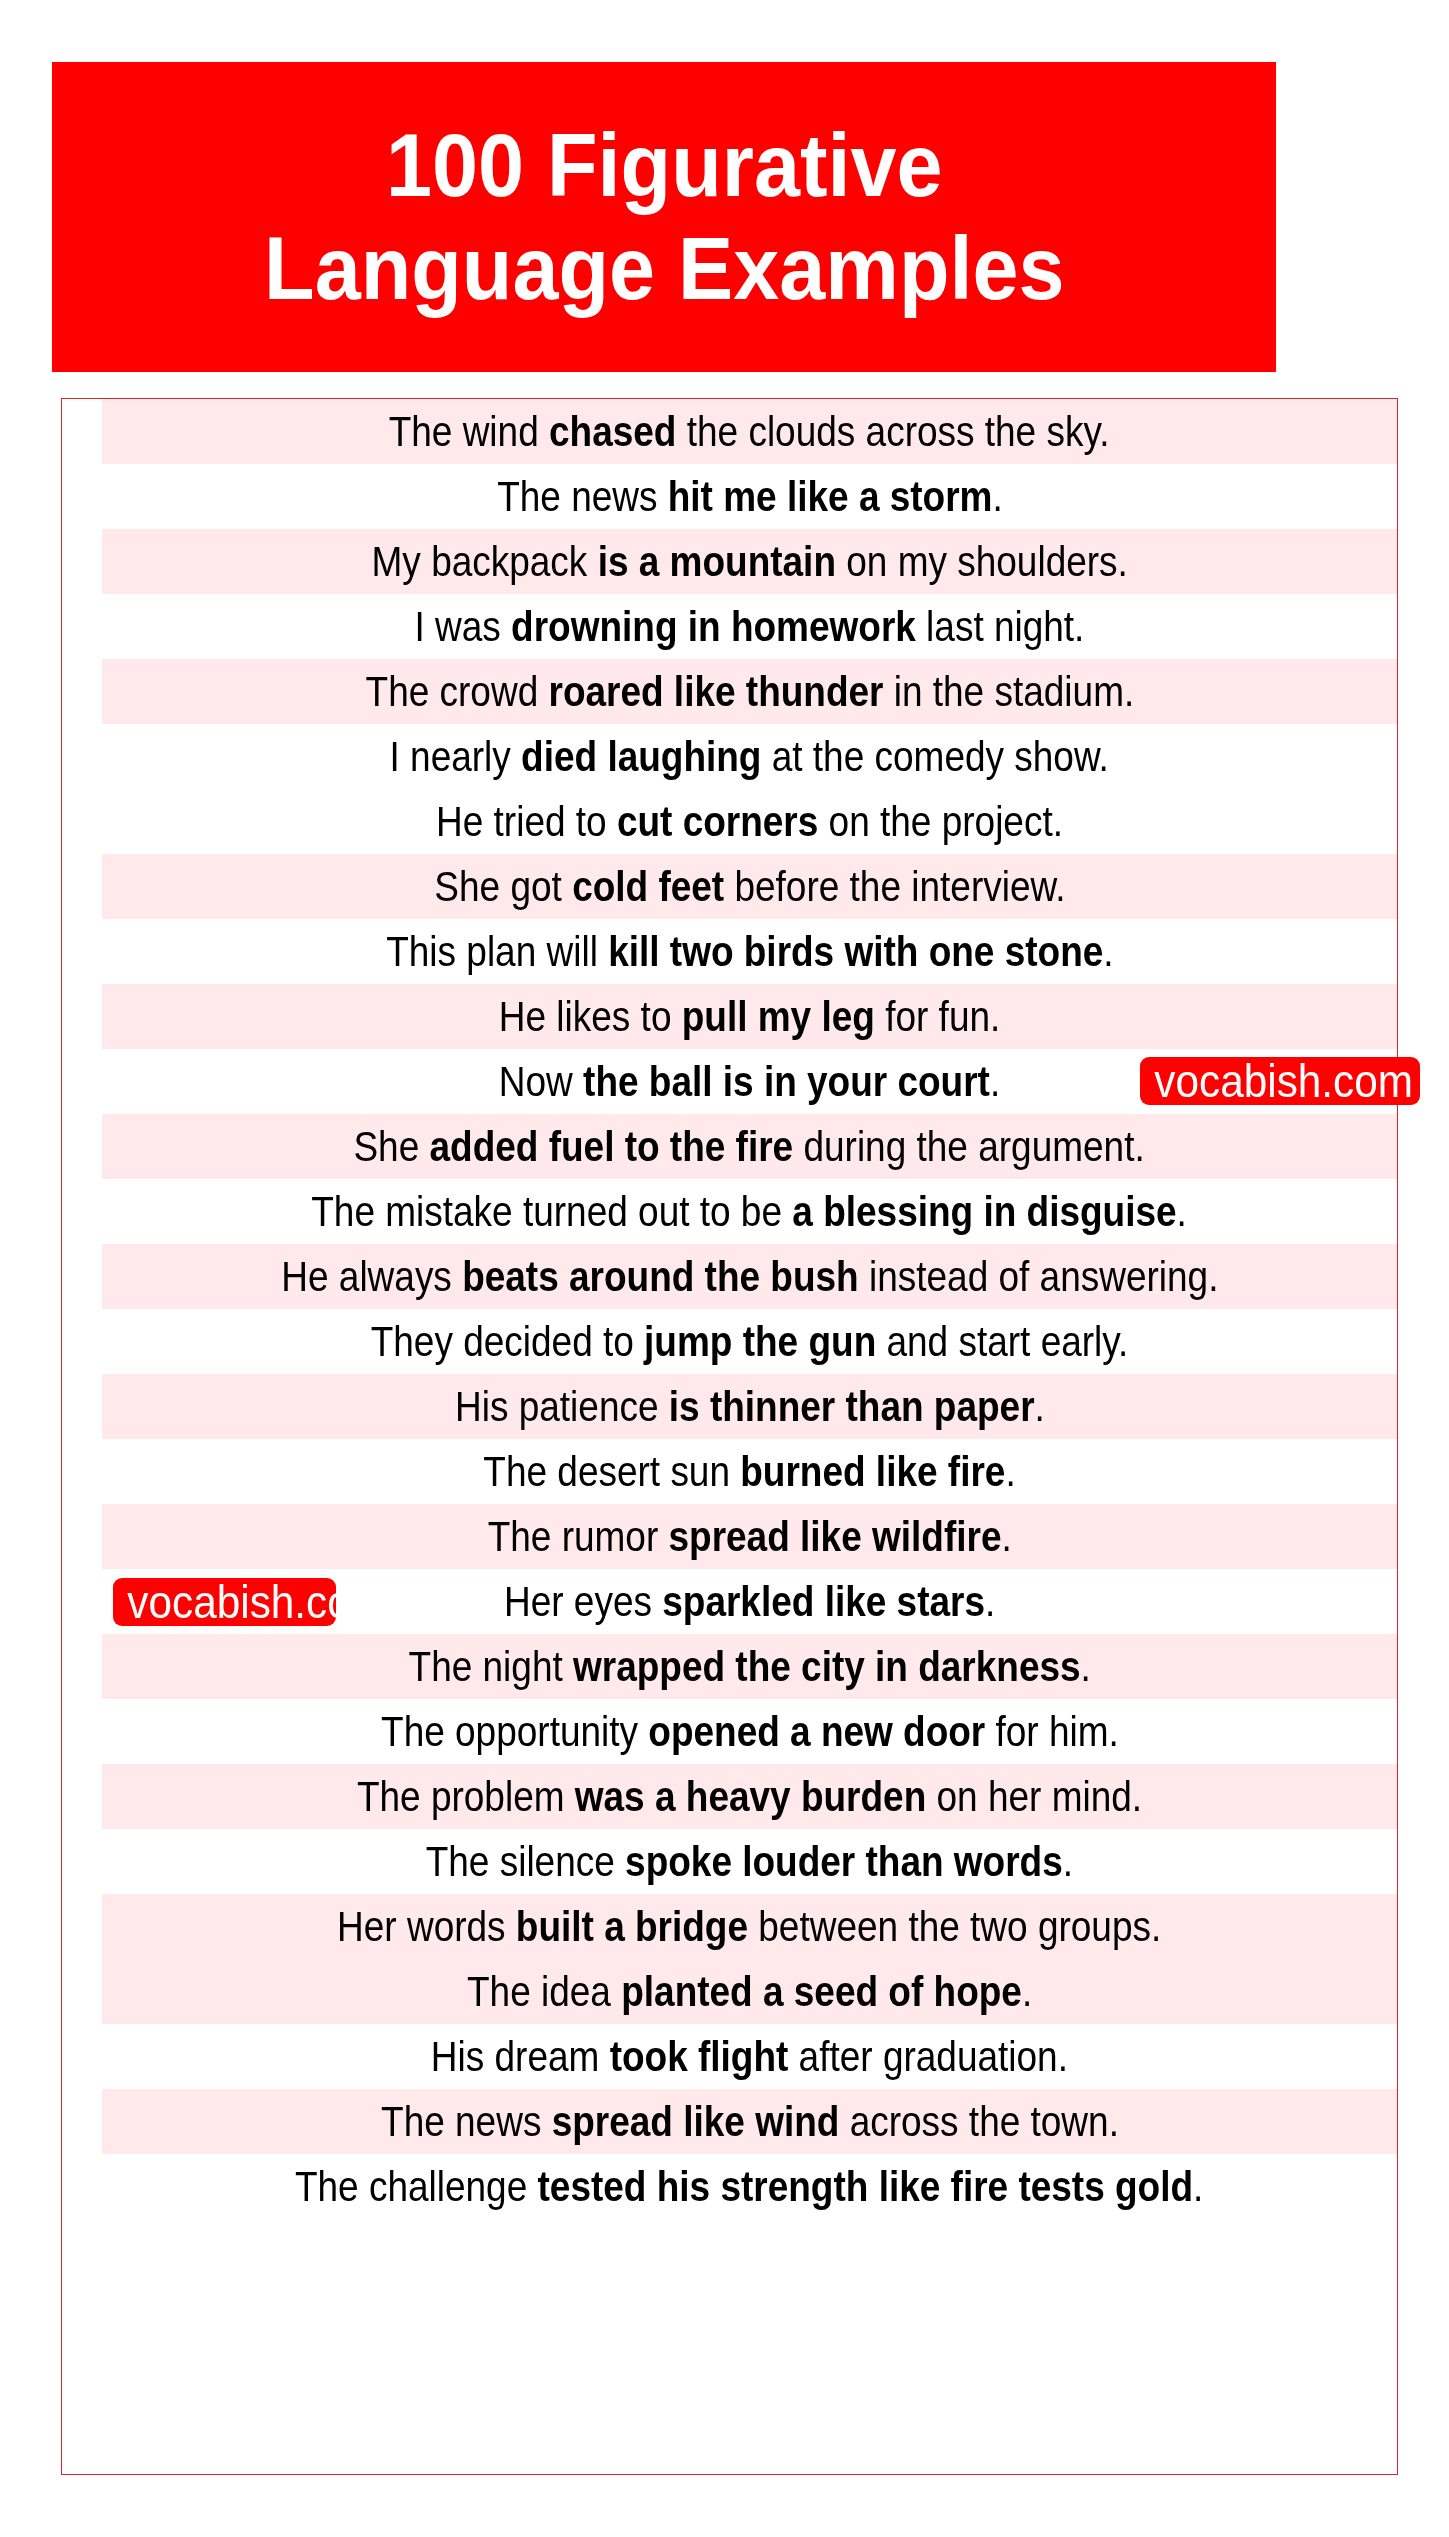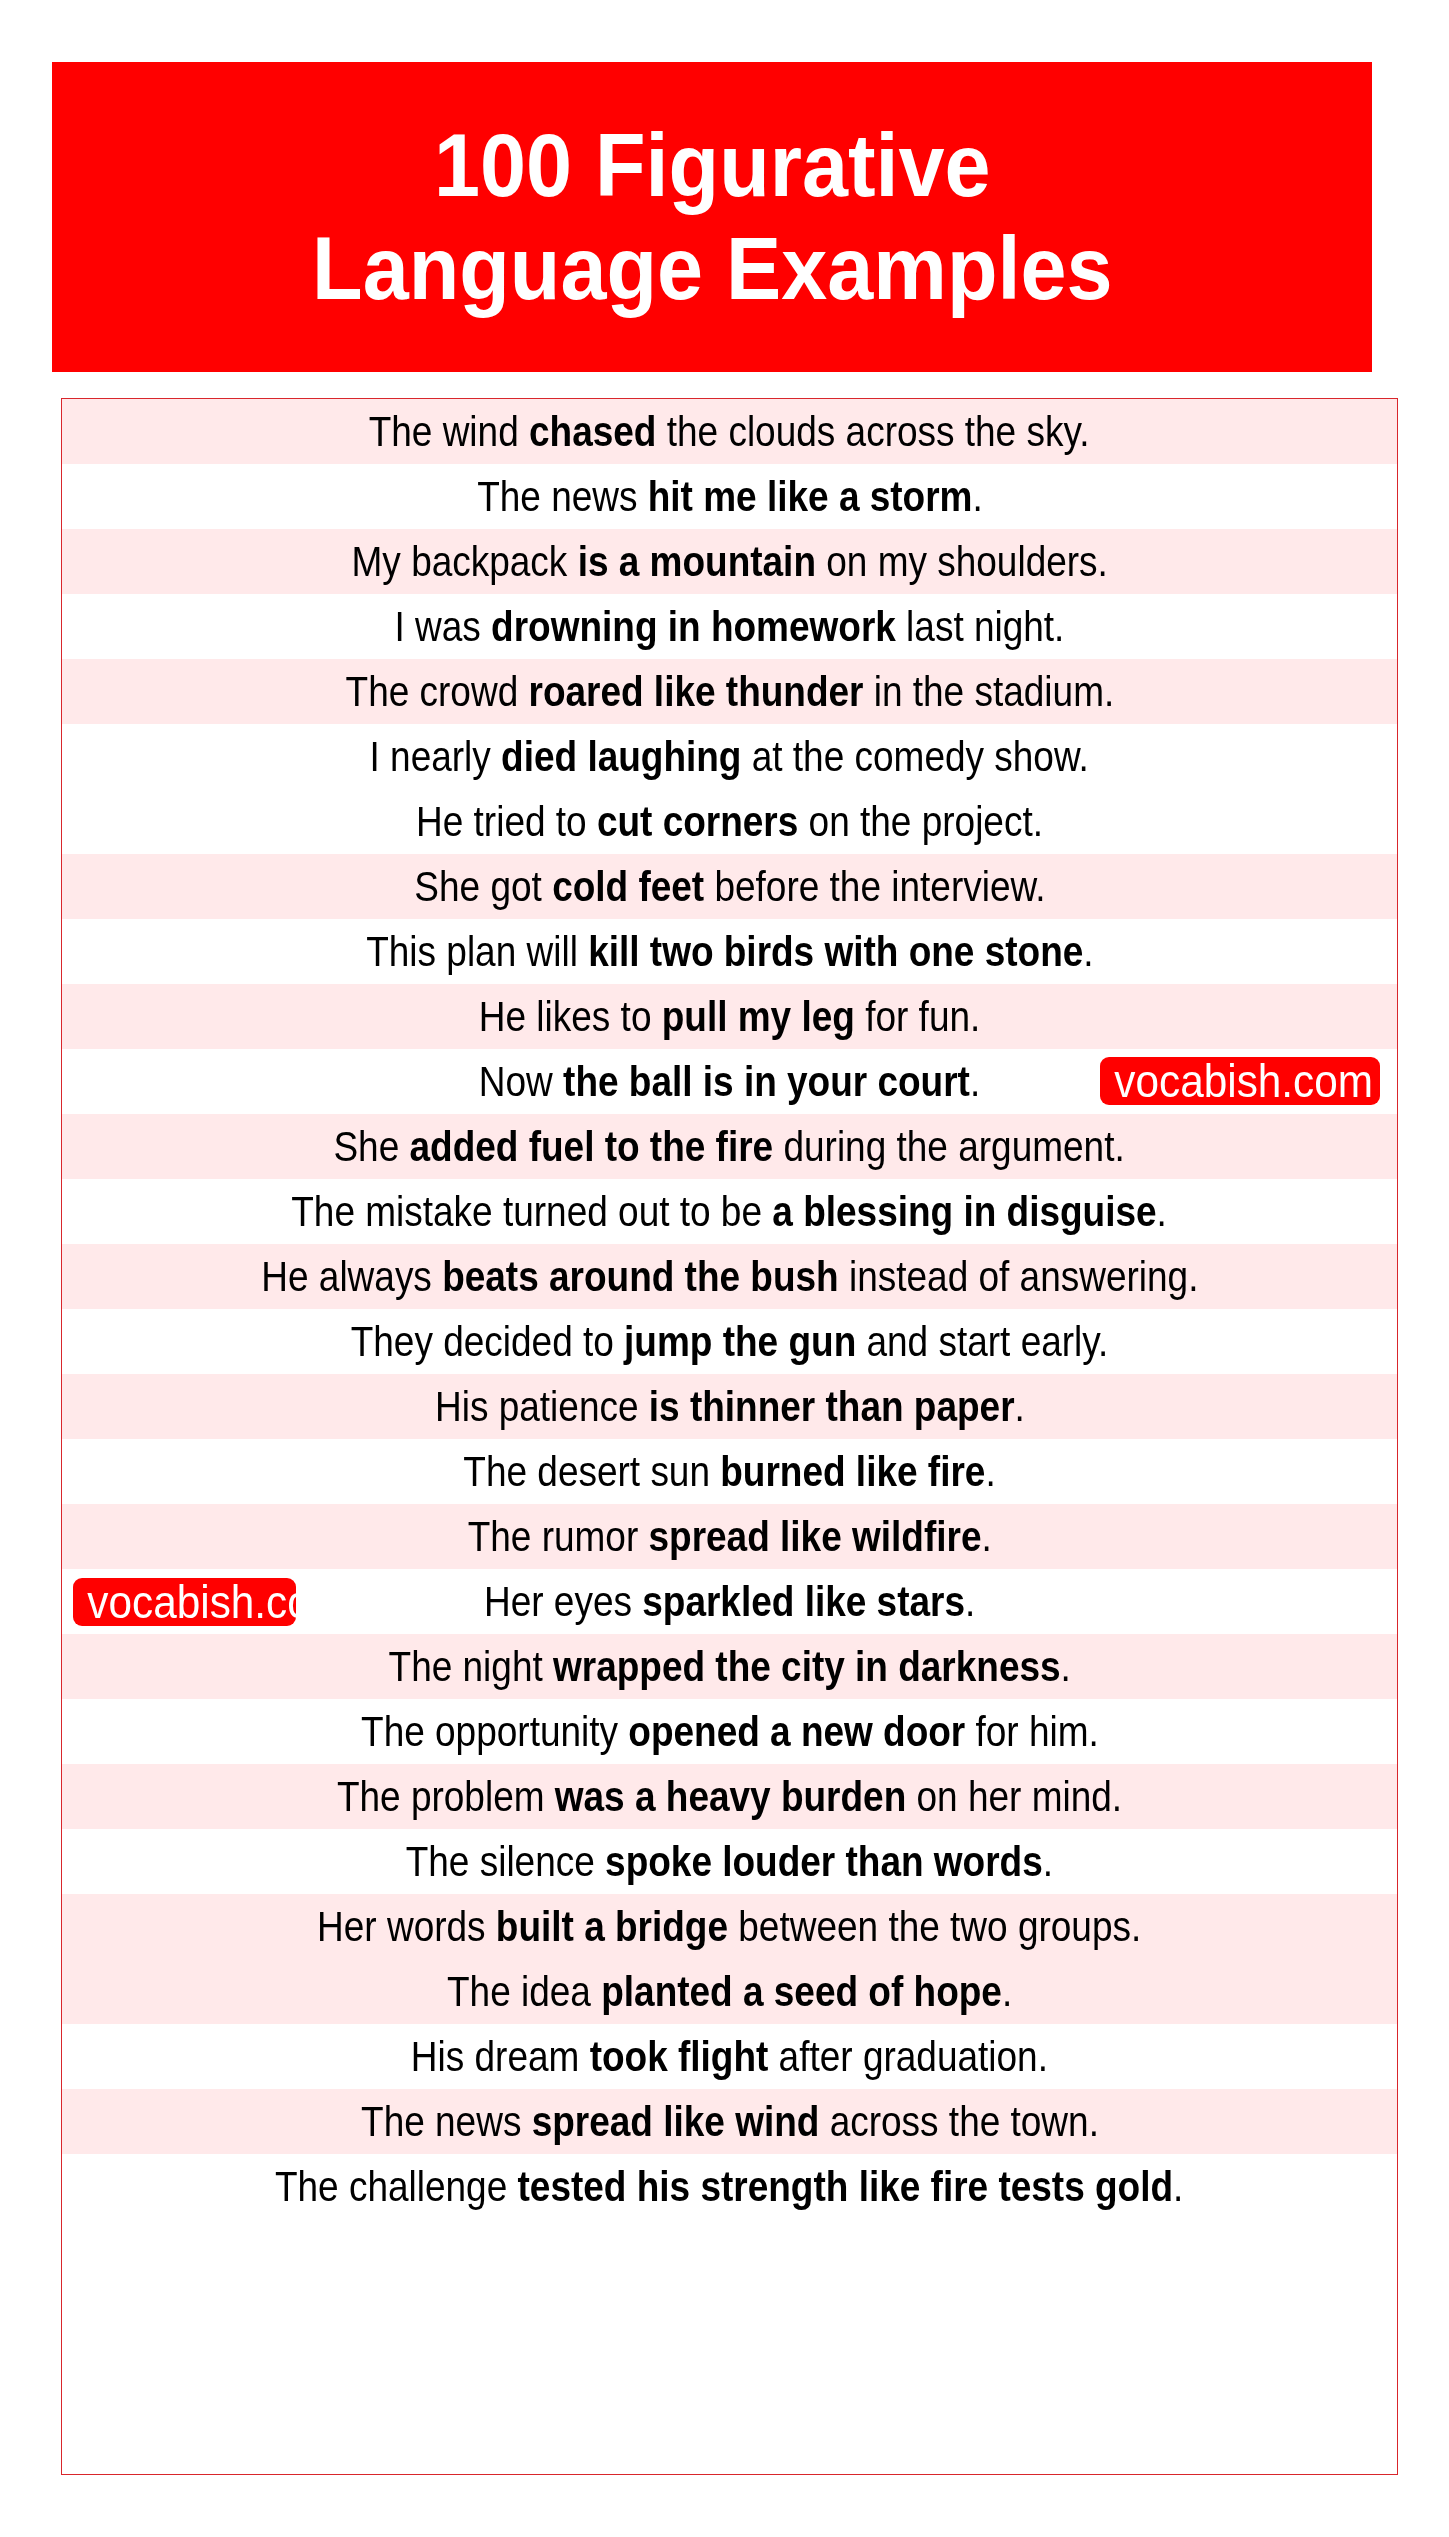--- a/index.html
+++ b/index.html
@@ -12,21 +12,21 @@
       height: 2538px;
       position: relative;
       overflow: hidden;
       font-family: "Liberation Sans", "DejaVu Sans", sans-serif;
       color: #000000;
     }
     .header {
       position: absolute;
       left: 52px;
       top: 62px;
-      width: 1320px;
+      width: 1224px;
       height: 310px;
       background: #ff0000;
       display: flex;
       flex-direction: column;
       align-items: center;
       justify-content: center;
     }
     .header-line {
       color: #ffffff;
       font-weight: bold;
@@ -39,20 +39,21 @@
     }
     .table {
       position: absolute;
       left: 61px;
       top: 398px;
       width: 1337px;
       height: 2077px;
       box-sizing: border-box;
       border: 1.5px solid #d9262c;
       background: #ffffff;
+      padding-left: 40px;
     }
     .row {
       position: relative;
       height: 65px;
       display: flex;
       align-items: center;
       justify-content: center;
       overflow: visible;
     }
     .row.odd { background: #ffe9ea; }

